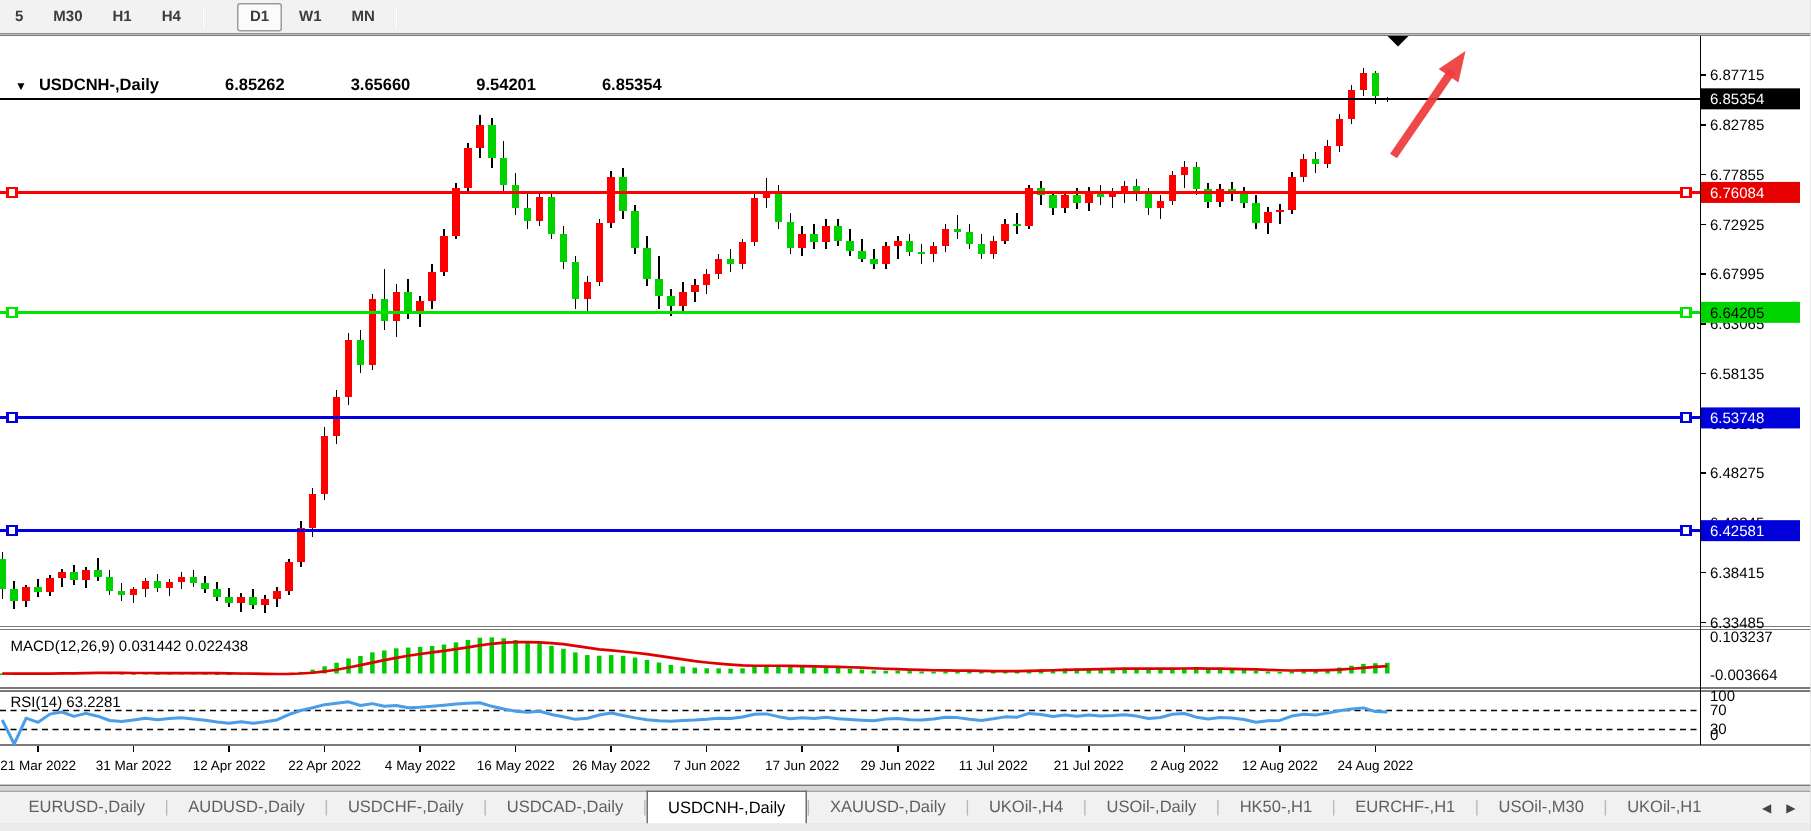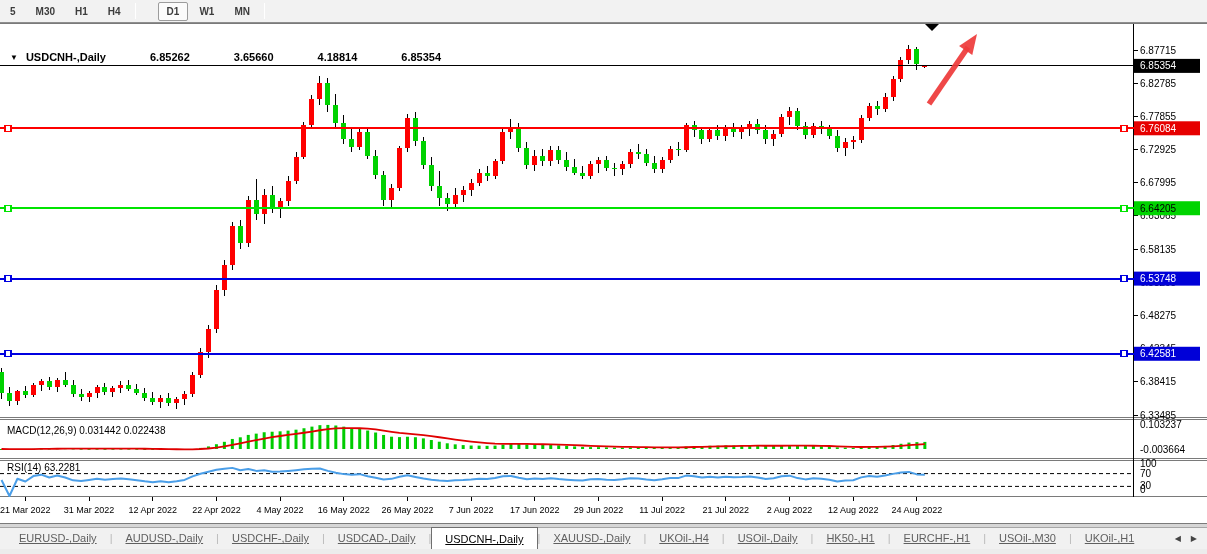--- a/index.html
+++ b/index.html
@@ -24,21 +24,21 @@
   #chart-title { position:absolute; left:10px; top:28px; z-index:4; display:flex; align-items:center;
     font-size:11px; font-weight:700; color:#000; white-space:pre; }
   #chart-title .tri { font-size:8px; margin-right:6px; color:#000; }
   #chart-title .num { margin-left:7px;padding-left:37px; }
   #chart-title .sym { margin-left:2px; }
 
   
   #tabbar { position:absolute; left:0; top:527px; width:1207px; height:22px;
     background:#f1f1f1; border-top:1px solid #a6a6a6; display:flex; align-items:stretch; z-index:6;
     padding-left:6px; }
-  .tab { font-size:11px; color:#5f5f5f; padding:4px 13px 0 13px; white-space:nowrap; cursor:default;text-decoration:underline; }
+  .tab { font-size:11px; color:#5f5f5f; padding:4px 13px 0 13px; white-space:nowrap; cursor:default; }
   .tab.active { background:#ffffff; color:#000; border:1px solid #6f6f6f; border-bottom:none;
     margin-top:-1px; padding-top:5px; }
   .tab-sep { color:#b8b8b8; font-size:11px; padding-top:4px; }
   #tab-arrows { margin-left:auto; display:flex; align-items:center; gap:10px; padding-right:10px; }
   #tab-arrows span { font-size:8px; color:#444; }
   #bottom-strip { position:absolute; left:0; top:549px; width:1207px; height:5px; background:#ececec; z-index:6; }
 </style>
 </head>
 <body>
 
@@ -54,21 +54,21 @@
       <span class="tf-btn">MN</span>
       <span class="tf-sep"></span>
     </div>
 
   <div id="chart-window">
     <div id="chart-title">
       <span class="tri">▼</span>
       <span class="sym">USDCNH-,Daily</span>
       <span class="num">6.85262</span>
       <span class="num">3.65660</span>
-      <span class="num">4.18814</span>
+      <span class="num">9.54201</span>
       <span class="num">6.85354</span>
     </div>
   </div>
 
   <svg id="chart-svg" viewBox="0 0 1207 554" xmlns="http://www.w3.org/2000/svg">
       <g shape-rendering="crispEdges">
         <line x1="0" y1="23.5" x2="1207" y2="23.5" stroke="#7a7a7a" stroke-width="1"></line>
         <line x1="0" y1="417.5" x2="1207" y2="417.5" stroke="#7a7a7a" stroke-width="1"></line>
         <line x1="0" y1="419.5" x2="1207" y2="419.5" stroke="#7a7a7a" stroke-width="1"></line>
         <line x1="0" y1="458.5" x2="1207" y2="458.5" stroke="#7a7a7a" stroke-width="1"></line>

